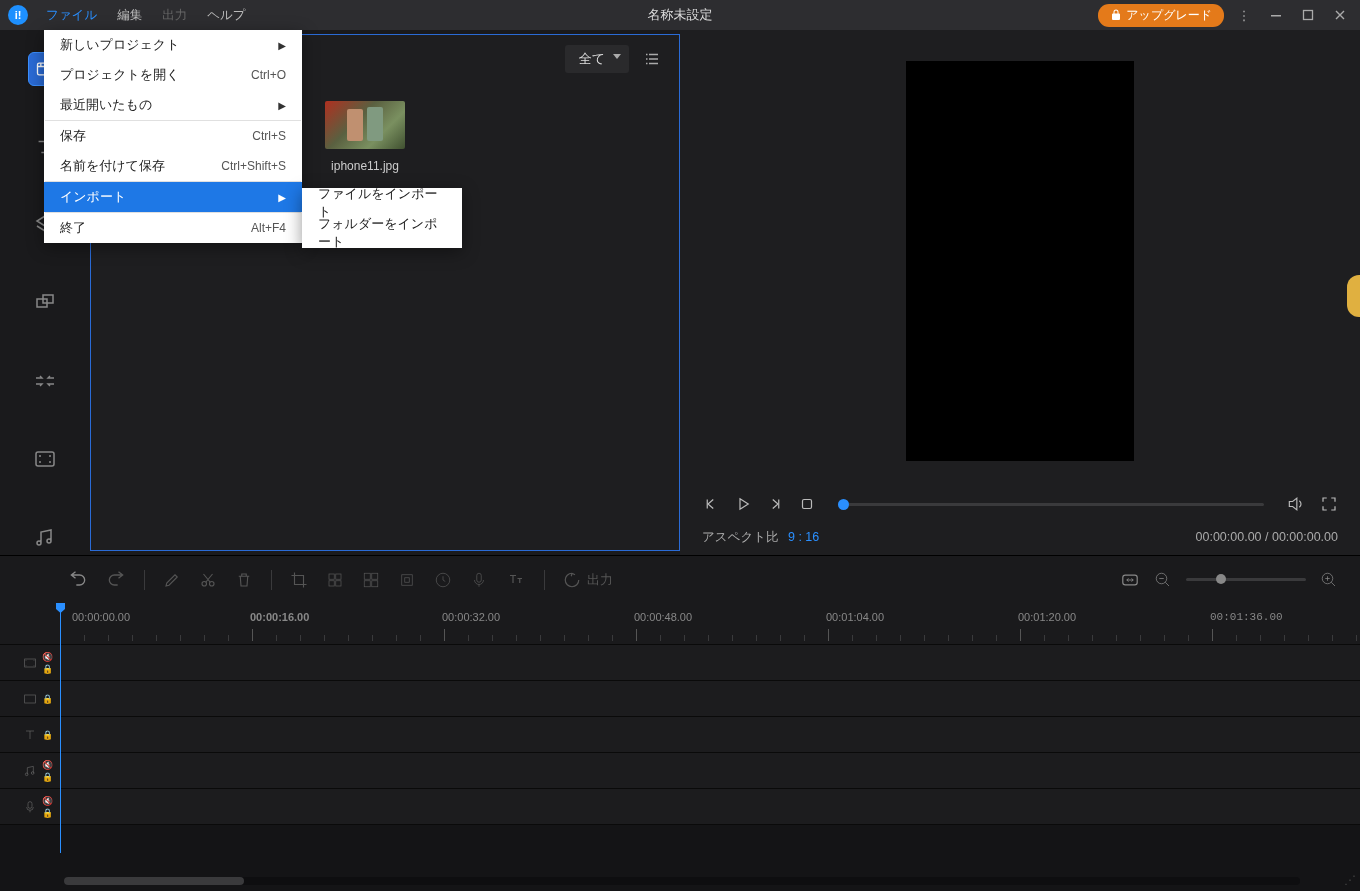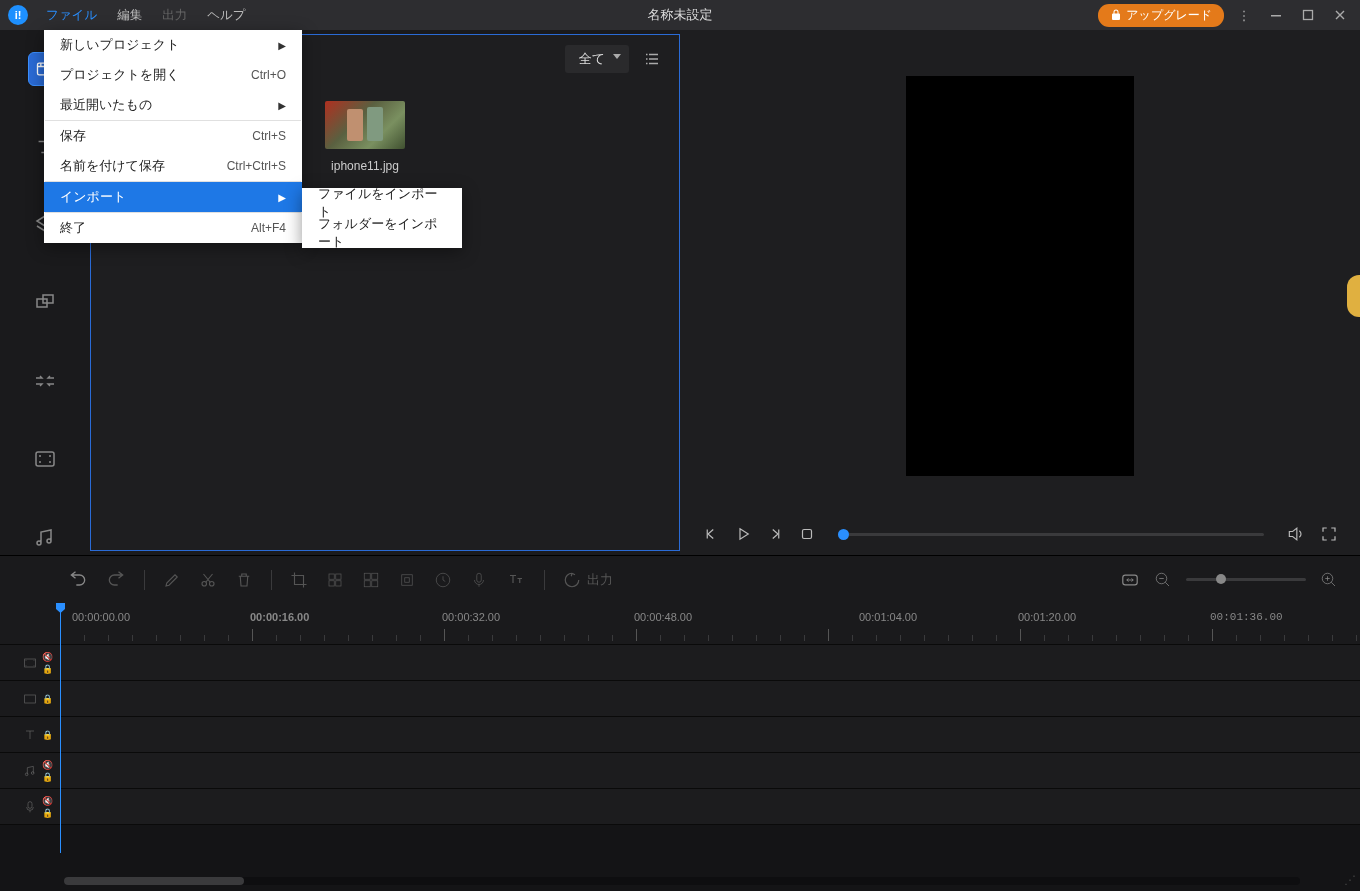--- a/index.html
+++ b/index.html
@@ -139,21 +139,21 @@
     <span>最近開いたもの</span>
     <span class="arrow">▶</span>
   </div>
   <div class="dropdown-divider"></div>
   <div class="dropdown-item">
     <span>保存</span>
     <span class="dd-shortcut">Ctrl+S</span>
   </div>
   <div class="dropdown-item">
     <span>名前を付けて保存</span>
-    <span class="dd-shortcut">Ctrl+Ctrl+S</span>
+    <span class="dd-shortcut">Ctrl+Shift+S</span>
   </div>
   <div class="dropdown-divider"></div>
   <div class="dropdown-item hover">
     <span>インポート</span>
     <span class="arrow">▶</span>
   </div>
   <div class="dropdown-divider"></div>
   <div class="dropdown-item">
     <span>終了</span>
     <span class="dd-shortcut">Alt+F4</span>
@@ -262,20 +262,27 @@
         <svg width="20" height="20" viewBox="0 0 24 24">
             <path d="M4 9v6h4l5 4V5L8 9H4z" stroke="#bbb" stroke-width="1.4" fill="none"></path>
             <path d="M16 8a5 5 0 0 1 0 8" stroke="#bbb" stroke-width="1.4" fill="none"></path>
           </svg>
       </div>
       <div class="pc-btn">
         <svg width="18" height="18" viewBox="0 0 24 24">
             <path d="M4 9V4h5M20 9V4h-5M4 15v5h5M20 15v5h-5" stroke="#bbb" stroke-width="1.6" fill="none"></path>
           </svg>
       </div>
+    </div>
+    <div class="preview-info">
+      <div>
+        <span>アスペクト比</span>
+        <span class="aspect-ratio">9 : 16</span>
+      </div>
+      <div>00:00:00.00 / 00:00:00.00</div>
     </div>
   </div>
 </div>
 
 <div class="edge-dot"></div>
 
 <div class="toolbar">
   <div class="tool-icon" style="margin-left:46px;">
     <svg width="20" height="20" viewBox="0 0 24 24">
         <path d="M9 10L4 6l5-4M4 6h10a6 6 0 0 1 0 12h-4" stroke="#888" stroke-width="1.6" fill="none"></path>
@@ -415,21 +422,21 @@
         <div class="time-minor" style="left: 612px;"></div>
         <div class="time-tick" style="left: 634px;">00:00:48.00</div>
         <div class="time-major" style="left: 636px;"></div>
         <div class="time-minor" style="left: 660px;"></div>
         <div class="time-minor" style="left: 684px;"></div>
         <div class="time-minor" style="left: 708px;"></div>
         <div class="time-minor" style="left: 732px;"></div>
         <div class="time-minor" style="left: 756px;"></div>
         <div class="time-minor" style="left: 780px;"></div>
         <div class="time-minor" style="left: 804px;"></div>
-        <div class="time-tick" style="left: 826px; margin-left: 33px;">00:01:04.00</div>
+        <div class="time-tick" style="left: 826px;">00:01:04.00</div>
         <div class="time-major" style="left: 828px;"></div>
         <div class="time-minor" style="left: 852px;"></div>
         <div class="time-minor" style="left: 876px;"></div>
         <div class="time-minor" style="left: 900px;"></div>
         <div class="time-minor" style="left: 924px;"></div>
         <div class="time-minor" style="left: 948px;"></div>
         <div class="time-minor" style="left: 972px;"></div>
         <div class="time-minor" style="left: 996px;"></div>
         <div class="time-tick" style="left: 1018px;">00:01:20.00</div>
         <div class="time-major" style="left: 1020px;"></div>

